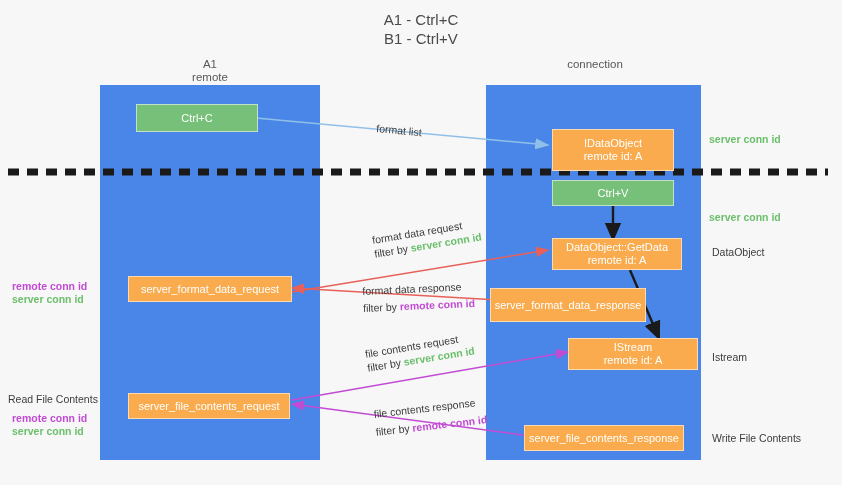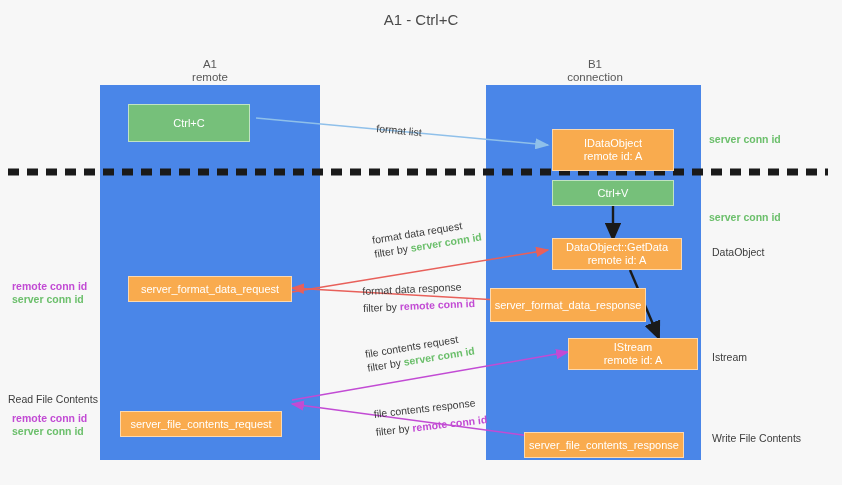--- a/index.html
+++ b/index.html
@@ -105,28 +105,28 @@
   .node   { z-index: 6; }
   .lab, .lab-rot, .side-lab, .title-block, .col-head { z-index: 7; }
 </style>
 </head>
 <body>
 
 <div id="stage">
 
   <div class="title-block">
     <div>A1 - Ctrl+C</div>
+    <div>B1 - Ctrl+V</div>
   </div>
 
   <div class="col-head" style="left:130px; top:58px; width:160px;">
     <span class="ch-name">A1</span>
     <span class="ch-sub">remote</span>
   </div>
   <div class="col-head" style="left:515px; top:58px; width:160px;">
-    <span class="ch-name">B1</span>
     <span class="ch-sub">connection</span>
   </div>
 
   <div class="lane" style="left:100px; top:85px; width:220px; height:375px;"></div>
   <div class="lane" style="left:486px; top:85px; width:215px; height:375px;"></div>
 
   <svg class="overlay under" viewBox="0 0 842 485">
     <defs>
       <marker id="ah-blue" markerWidth="9" markerHeight="7" refX="8" refY="3.5" orient="auto">
         <polygon points="0 0, 9 3.5, 0 7" fill="#8fc0ea"></polygon>
@@ -154,29 +154,29 @@
 
     <line x1="292" y1="400" x2="568" y2="352" stroke="#c24bd4" stroke-width="1.5" marker-end="url(#ah-purple)"></line>
 
     <line x1="530" y1="436" x2="292" y2="404" stroke="#c24bd4" stroke-width="1.5" marker-end="url(#ah-purple)"></line>
   </svg>
 
   <svg class="overlay over" viewBox="0 0 842 485">
     <line x1="8" y1="172" x2="828" y2="172" stroke="#1a1a1a" stroke-width="7" stroke-dasharray="11 8"></line>
   </svg>
 
-  <div class="node green" style="left:128px; top:104px; width:122px; height:38px;">
+  <div class="node green" style="left:136px; top:104px; width:122px; height:28px;">
     <span>Ctrl+C</span>
   </div>
 
   <div class="node orange" style="left:128px; top:276px; width:164px; height:26px;">
     <span>server_format_data_request</span>
   </div>
 
-  <div class="node orange" style="left:120px; top:393px; width:162px; height:26px;margin-top:18px;">
+  <div class="node orange" style="left:128px; top:393px; width:162px; height:26px;">
     <span>server_file_contents_request</span>
   </div>
 
   <div class="node orange" style="left:552px; top:129px; width:122px; height:42px;">
     <span>IDataObject</span>
     <span class="l2">remote id: A</span>
   </div>
 
   <div class="node green" style="left:552px; top:180px; width:122px; height:26px;">
     <span>Ctrl+V</span>
@@ -189,21 +189,21 @@
 
   <div class="node orange" style="left:568px; top:338px; width:130px; height:32px;">
     <span>IStream</span>
     <span class="l2">remote id: A</span>
   </div>
 
   <div class="node orange" style="left:490px; top:288px; width:156px; height:34px;">
     <span>server_format_data_response</span>
   </div>
 
-  <div class="node orange" style="left:524px; top:425px; width:160px; height:26px;margin-top:7px;">
+  <div class="node orange" style="left:524px; top:425px; width:160px; height:26px;">
     <span>server_file_contents_response</span>
   </div>
 
   <div class="lab-rot" style="left:377px; top:121px; transform: rotate(5.3deg);">
     <span class="k-dark">format list</span>
   </div>
 
   <div class="lab-rot" style="left:371px; top:233px; transform: rotate(-9.3deg);">
     <div><span class="k-dark">format data request</span></div>
     <div>

